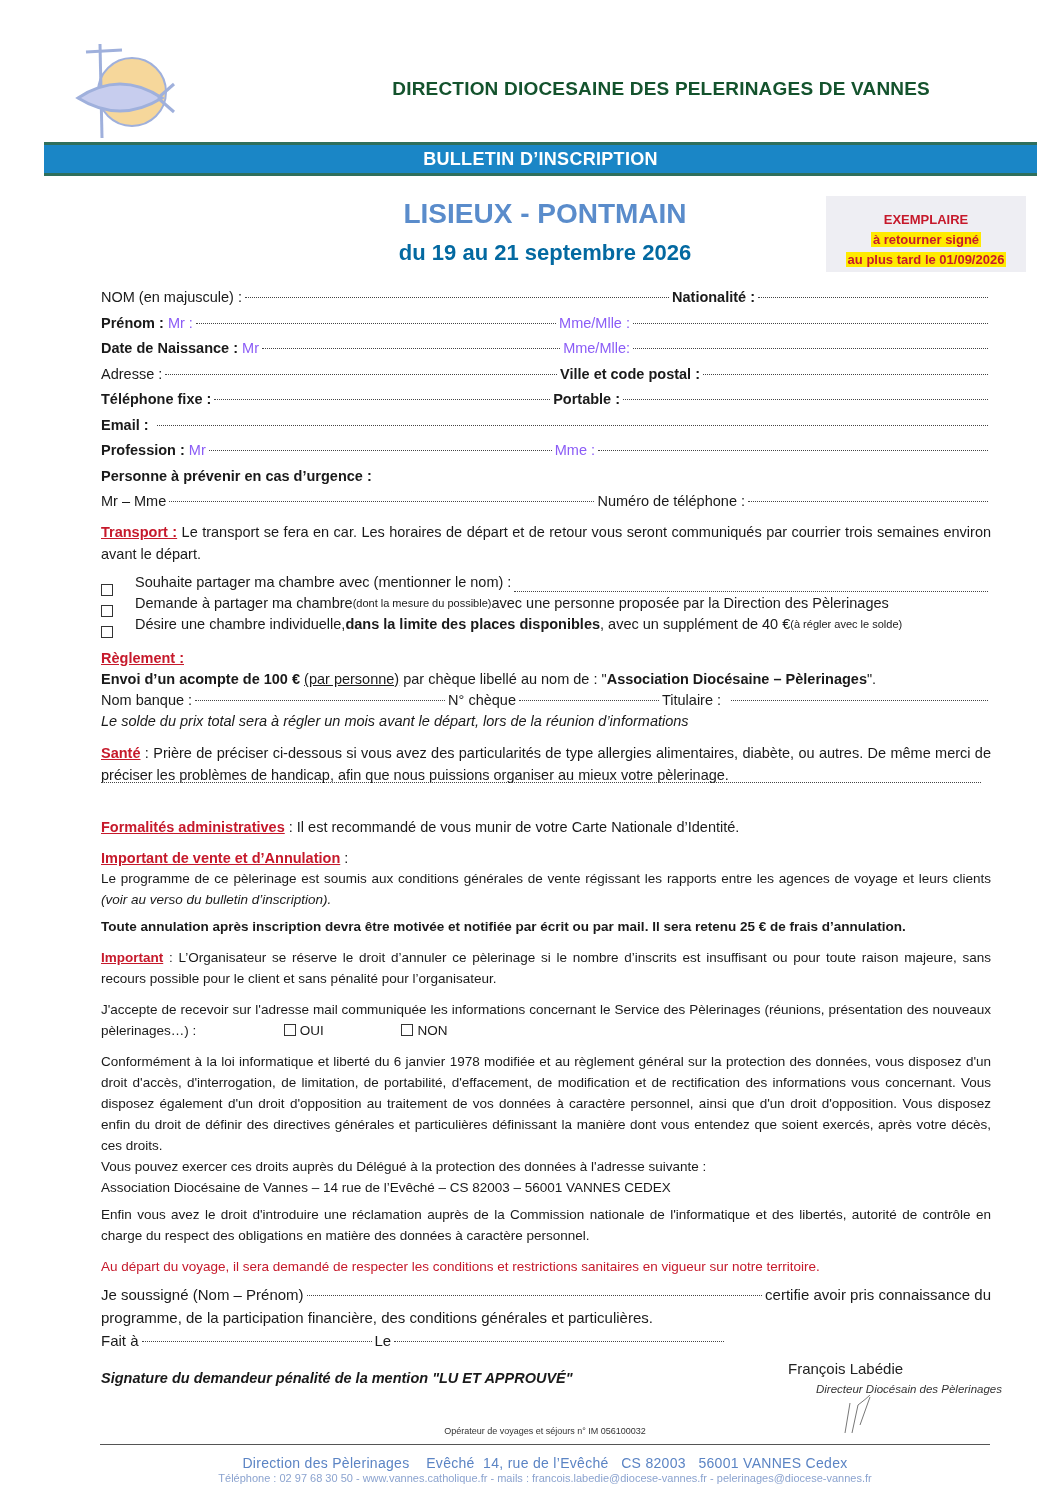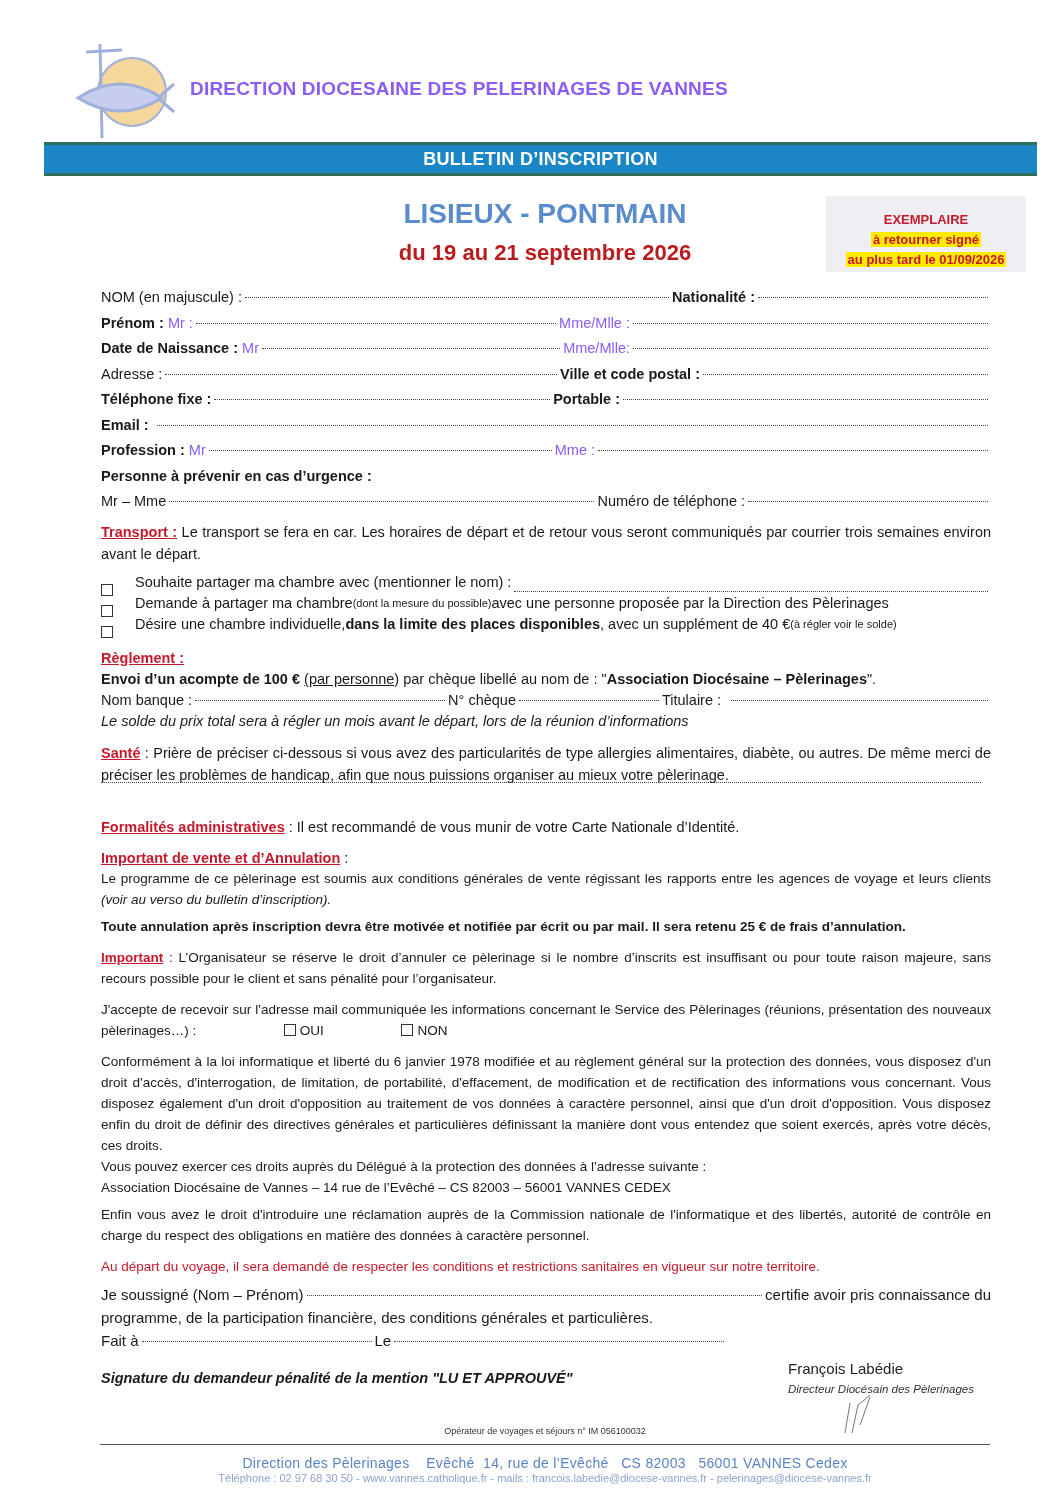--- a/index.html
+++ b/index.html
@@ -1,49 +1,49 @@
 <!DOCTYPE html>
 <html><head>
 <meta charset="utf-8">
 <style>
   html, body { margin: 0; padding: 0; background: #ffffff; }
   body { width: 1058px; height: 1496px; position: relative; overflow: hidden;
          font-family: "Liberation Sans", sans-serif; color: #1a1a1a; }
   .abs { position: absolute; }
   .logo { left: 70px; left: 70px; top: 40px; width: 110px; height: 100px; }
-  .org-title { left: 190px; top: 78px; width: 740px; text-align: left;
-               font-size: 19px; font-weight: bold; letter-spacing: 0.2px; color: #8b5cf6; }
+  .org-title { left: 190px; top: 78px; width: 740px; text-align: right;
+               font-size: 19px; font-weight: bold; letter-spacing: 0.2px; color: #14532d; }
   .band { left: 44px; top: 142px; width: 993px; height: 34px; background: #1a86c6;
           border-top: 3px solid #2f6f5c; border-bottom: 3px solid #2f6f5c; box-sizing: border-box;
           display: flex; align-items: center; justify-content: center; }
   .band span { color: #ffffff; font-weight: bold; font-size: 18px; letter-spacing: 0.3px; }
   .trip-title { left: 330px; top: 198px; width: 430px; text-align: center; color: #5a8ccb;
                 font-weight: bold; font-size: 28px; }
-  .trip-dates { left: 330px; top: 240px; width: 430px; text-align: center; color: #b91c1c;
+  .trip-dates { left: 330px; top: 240px; width: 430px; text-align: center; color: #0369a1;
                 font-weight: bold; font-size: 22px; }
   .exemplaire { left: 826px; top: 196px; width: 200px; height: 76px; background: #eeeef3;
                 text-align: center; font-size: 13px; font-weight: bold; color: #c6192b; }
   .exemplaire div { margin-top: 6px; line-height: 16px; }
   .hl { background: #ffea00; padding: 0 2px; }
   .content { left: 101px; top: 285px; width: 890px; font-family: "Liberation Sans", sans-serif;
              font-size: 14.5px; line-height: 25.5px; }
   .row { display: flex; align-items: baseline; white-space: nowrap; height: 25.5px; }
   .dots { flex: 1; border-bottom: 1.5px dotted #444; margin: 0 3px; transform: translateY(-4px); min-width: 20px; }
   .red { color: #8b5cf6; }
   .b { font-weight: bold; }
   .sec-title { color: #c6192b; font-weight: bold; text-decoration: underline; }
   .para { font-size: 14.5px; line-height: 22px; text-align: justify; }
   .small-para { font-size: 13.5px; line-height: 21px; text-align: justify; }
   .cb { display: inline-block; width: 10px; height: 10px; border: 1.3px solid #333; margin-right: 22px; vertical-align: -1px; }
   .cb-list .item { display: flex; align-items: flex-end; height: 21px; font-size: 14.5px; }
   .tiny { font-size: 11px; }
   .gap6 { height: 6px; } .gap10 { height: 10px; } .gap14 { height: 14px; }
   .sig-line { font-style: italic; font-weight: bold; font-size: 14.5px; }
   .director { left: 788px; top: 1360px; font-size: 15px; color: #222; }
-  .director-role { left: 788px; top: 1383px; font-size: 11.5px; font-style: italic; color: #333; }
+  .director-role { left: 816px; top: 1383px; font-size: 11.5px; font-style: italic; color: #333; }
   .signature { left: 840px; top: 1395px; width: 60px; height: 40px; }
   .operator { left: 100px; top: 1426px; width: 890px; text-align: center; font-size: 9px; color: #333; }
   .foot-line { left: 100px; top: 1444px; width: 890px; height: 0; border-top: 1.5px solid #555; }
   .foot1 { left: 100px; top: 1455px; width: 890px; text-align: center; color: #5b84c4; font-size: 14px; letter-spacing: 0.3px; }
   .foot2 { left: 100px; top: 1472px; width: 890px; text-align: center; color: #8ba3cf; font-size: 11px; }
 </style>
 </head>
 <body>
 
 <svg class="abs logo" viewBox="0 0 110 100">
@@ -139,21 +139,21 @@
         <span class="cb"></span>
         <span>Demande à partager ma chambre </span>
         <span class="tiny">(dont la mesure du possible)</span>
         <span> avec une personne proposée par la Direction des Pèlerinages</span>
       </div>
       <div class="item">
         <span class="cb"></span>
         <span>Désire une chambre individuelle, </span>
         <span class="b">dans la limite des places disponibles</span>
         <span>, avec un supplément de 40 € </span>
-        <span class="tiny">(à régler voir le solde)</span>
+        <span class="tiny">(à régler avec le solde)</span>
       </div>
     </div>
   </div>
 
   <div class="gap10"></div>
   <div style="line-height:21px;">
     <div class="sec-title">Règlement :</div>
     <div>
       <span class="b">Envoi d’un acompte de 100 €</span>
       <span style="text-decoration:underline">(par personne)</span><span> par chèque libellé au nom de : "</span><span class="b">Association Diocésaine – Pèlerinages</span><span>".</span>

